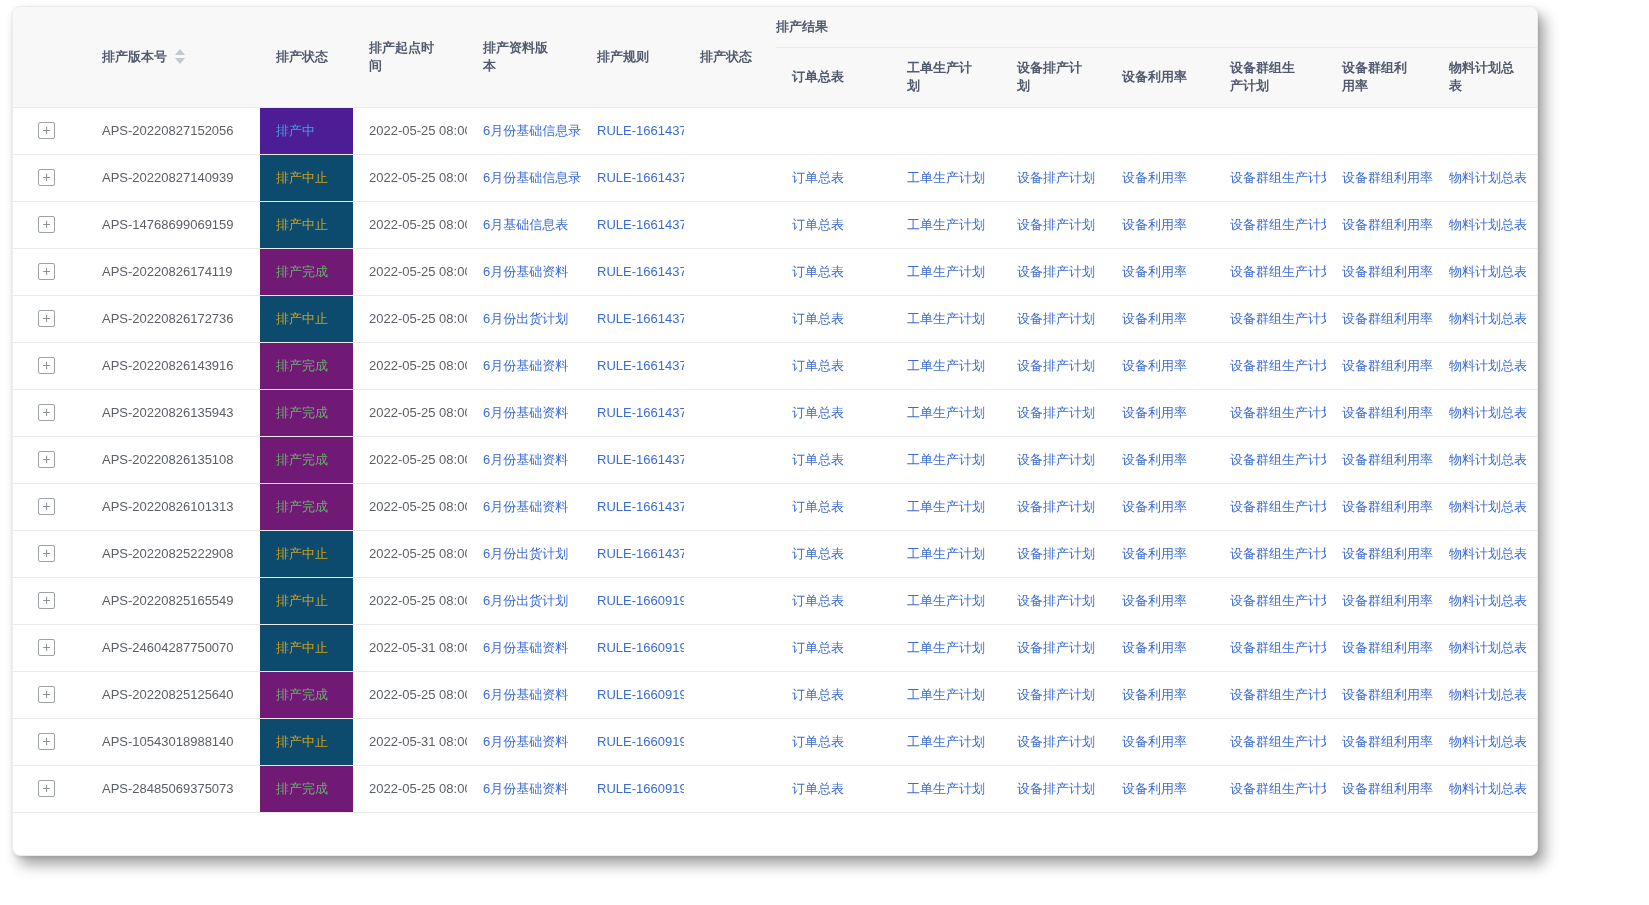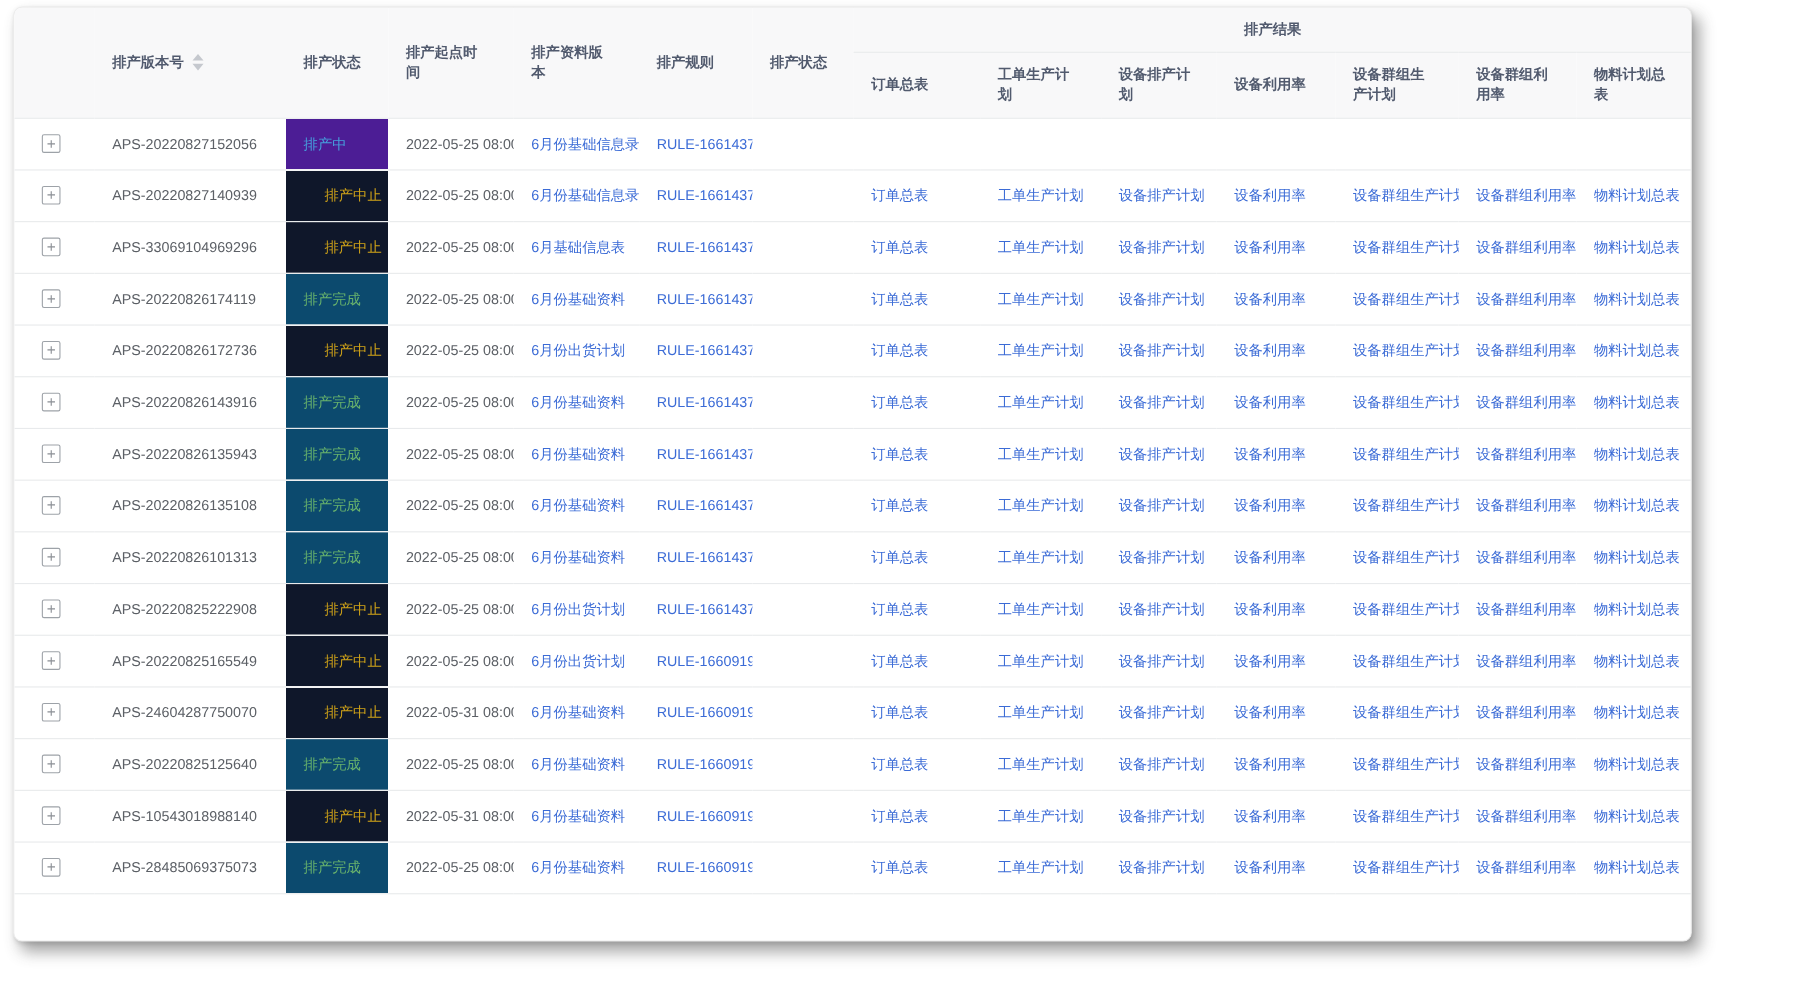--- a/index.html
+++ b/index.html
@@ -33,21 +33,20 @@
     font-weight: bold;
     text-align: left;
     padding: 0 24px 0 16px;
     vertical-align: middle;
     white-space: normal;
     line-height: 1.35;
   }
   thead tr.group-row th { height: 40px; }
   thead tr.leaf-row  th { height: 60px; }
   th.group-header {
-    text-align: center;
     padding: 0;
     border-bottom: 1px solid #e8eaec;
   }
   thead { border-bottom: 1px solid #e8eaec; }
   tbody td {
     height: 47px;
     padding: 0 6px 0 16px;
     border-bottom: 1px solid #e8eaec;
     white-space: nowrap;
     overflow: hidden;
@@ -64,22 +63,22 @@
     color: #8d9197;
     font-size: 14px;
     text-align: center;
     cursor: pointer;
     background: #fff;
     user-select: none;
   }
   .link { color: #3b6bd6; cursor: pointer; }
   td.status-cell { color: #5c6066; }
   td.status-running { background: #4c1d95; color: #46a0dd; }
-  td.status-aborted { background: #0f172a; color: #d0a318; text-align: right; }
-  td.status-done    { background: #0c4a6e; color: #68b26c; }
+  td.status-aborted { background: #0c4a6e; color: #d0a318; }
+  td.status-done    { background: #701a75; color: #68b26c; }
   .sorter {
     display: inline-block;
     vertical-align: middle;
     margin-left: 8px;
     margin-top: -3px;
     cursor: pointer;
   }
   .sorter i { display: block; width: 0; height: 0; border-left: 5px solid transparent; border-right: 5px solid transparent; }
   .sorter .up   { border-bottom: 6px solid #c5c8ce; margin-bottom: 3px; }
   .sorter .down { border-top: 6px solid #c5c8ce; }
@@ -156,21 +155,21 @@
           <td class="link">订单总表</td>
           <td class="link">工单生产计划</td>
           <td class="link">设备排产计划</td>
           <td class="link">设备利用率</td>
           <td class="link">设备群组生产计划</td>
           <td class="link">设备群组利用率</td>
           <td class="link">物料计划总表</td>
         </tr>
         <tr>
           <td class="col-expand"><span class="expand-box">+</span></td>
-          <td>APS-33069104969296</td>
+          <td>APS-14768699069159</td>
           <td class="status-cell status-aborted">排产中止</td>
           <td>2022-05-25 08:00:00</td>
           <td class="link">6月基础信息表</td>
           <td class="link">RULE-166143771</td>
           <td></td>
           <td class="link">订单总表</td>
           <td class="link">工单生产计划</td>
           <td class="link">设备排产计划</td>
           <td class="link">设备利用率</td>
           <td class="link">设备群组生产计划</td>

